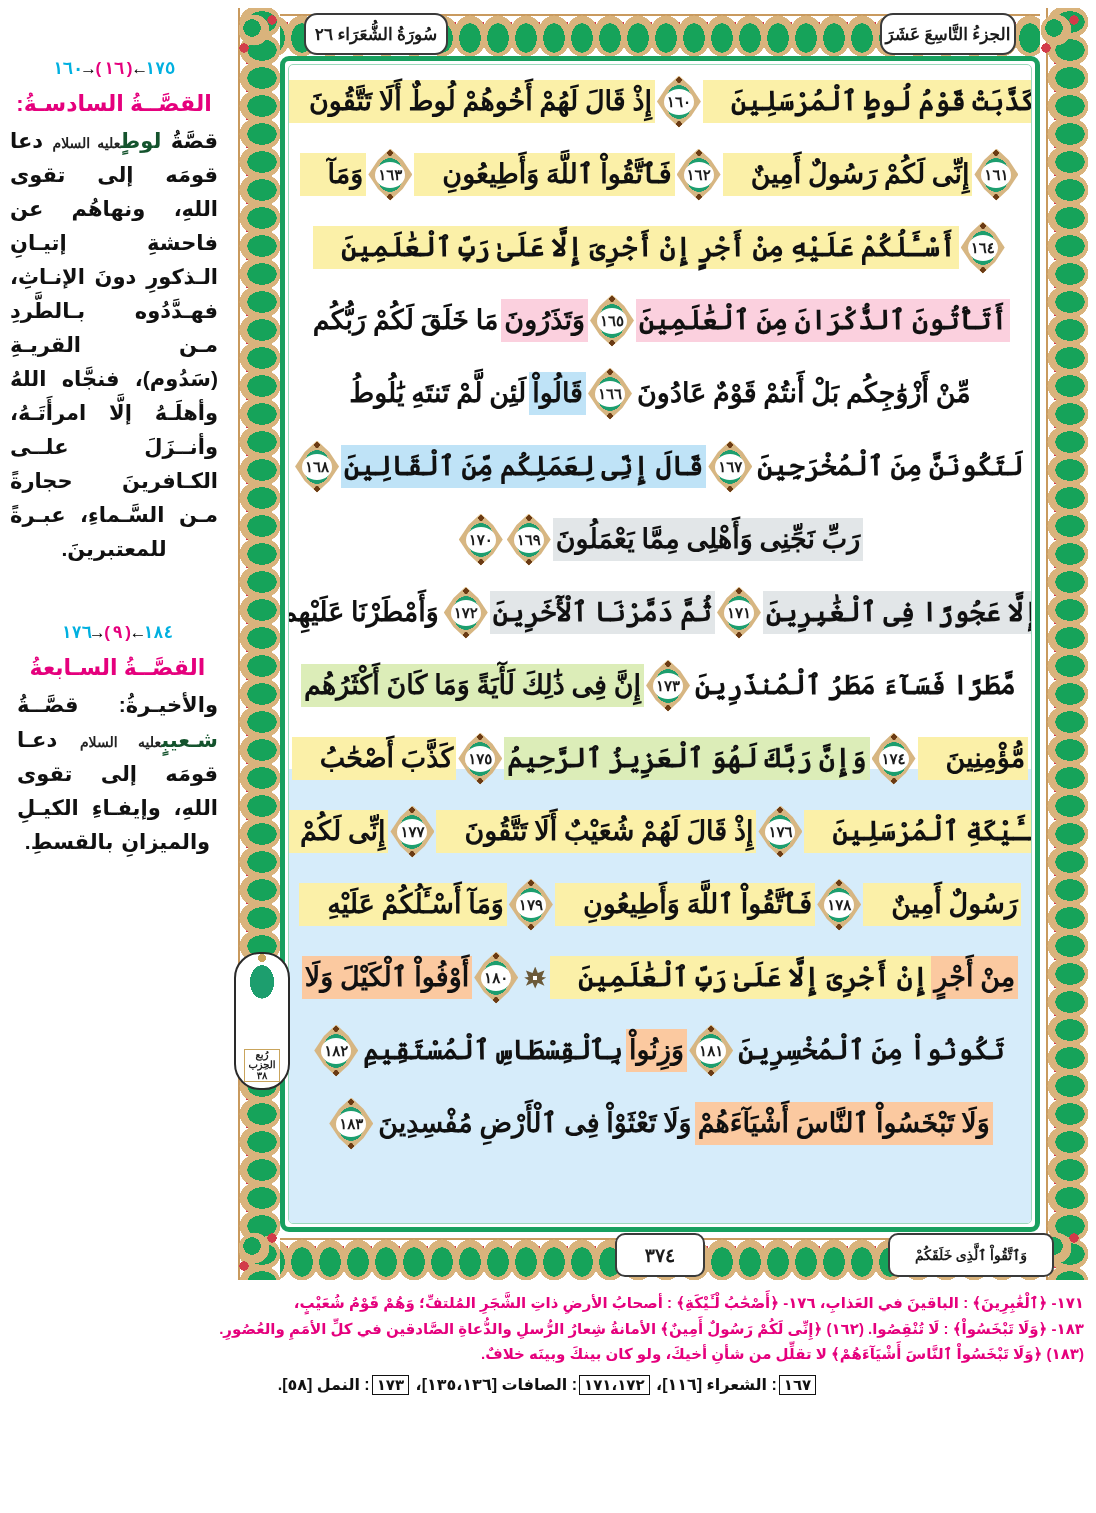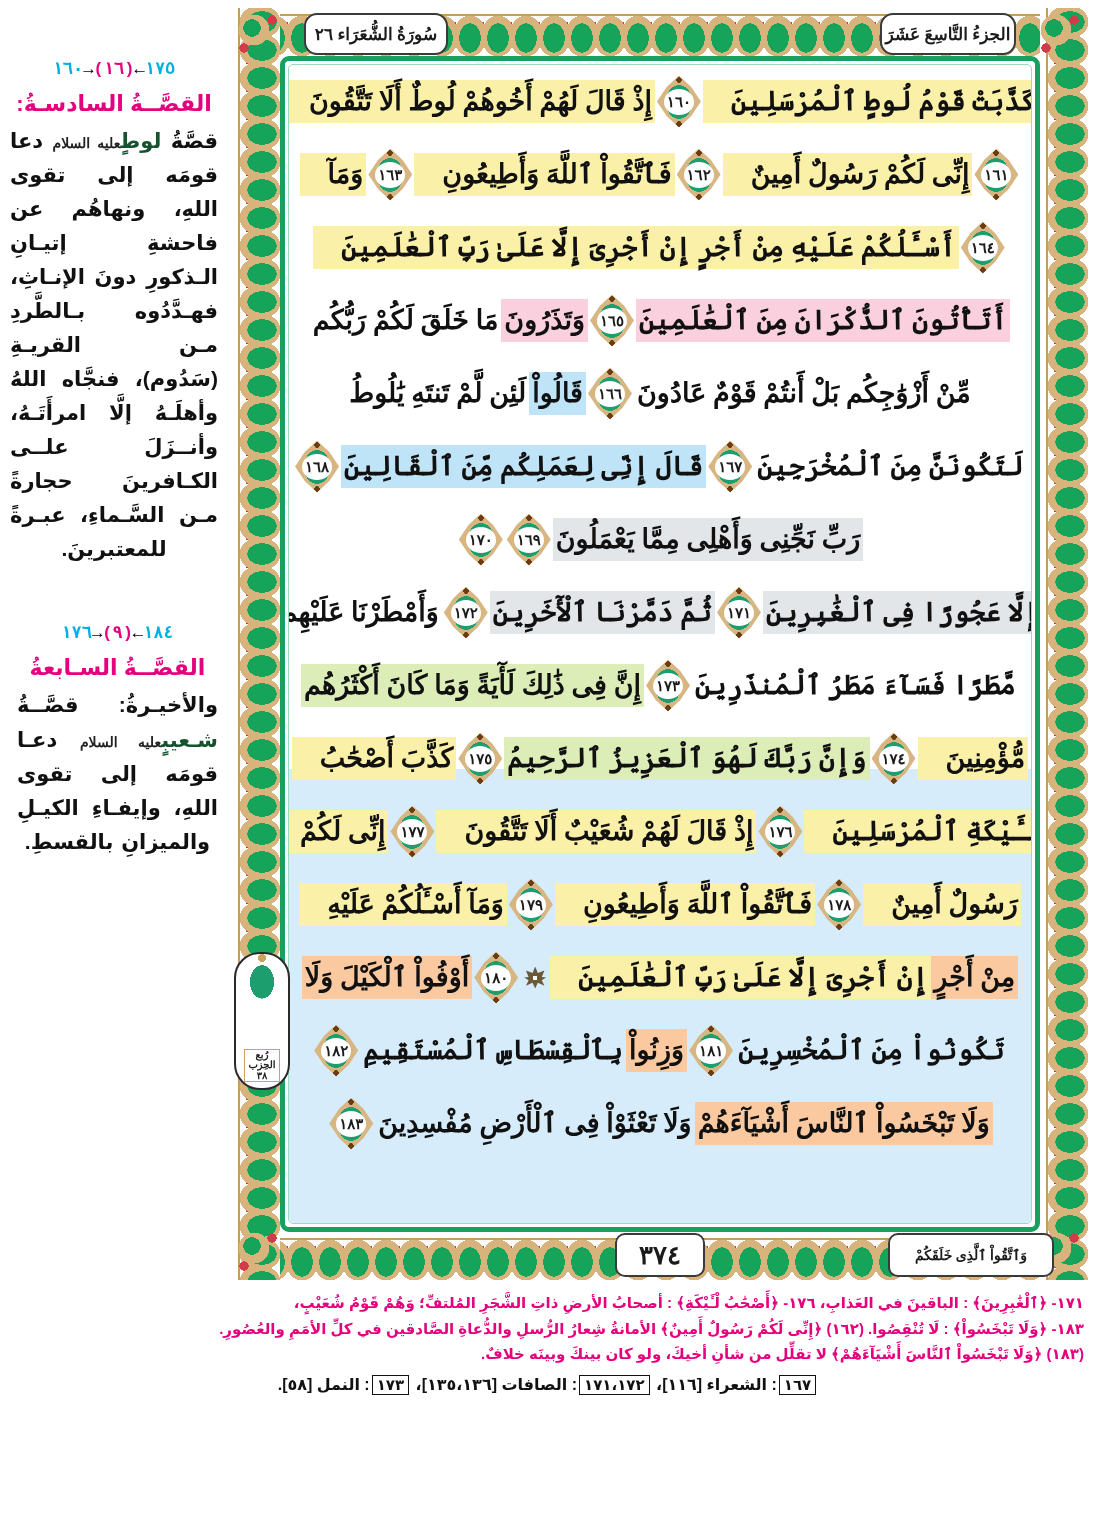--- a/index.html
+++ b/index.html
@@ -98,21 +98,21 @@
     z-index:6;
   }
   #surah-cartouche{top:5px;left:72px;width:140px;height:38px;}
   #juz-cartouche{top:5px;right:72px;width:132px;height:38px;}
   #page-cartouche{bottom:3px;left:50%;transform:translateX(-50%);width:86px;height:40px;border-radius:10px;}
   #catch-cartouche{bottom:3px;right:34px;width:162px;height:40px;border-radius:10px;}
   .cart-text{
     font-size:17px;font-weight:bold;color:#1b1b1b;white-space:nowrap;
     font-family:"Liberation Serif","DejaVu Serif",serif;
   }
-  #page-number{font-size:26px;font-weight:bold;letter-spacing:1px;}
+  #page-number{font-size:19px;font-weight:bold;letter-spacing:1px;}
   #catch-text{font-size:14px;}
 
   
   #mushaf-panel{
     position:absolute;left:48px;top:48px;right:48px;bottom:48px;
     border:5px solid #18a05f;border-radius:9px;
     background:#ffffff;overflow:hidden;
     box-shadow:inset 0 0 0 2px #ffffff;
   }
   #mushaf-inner{

